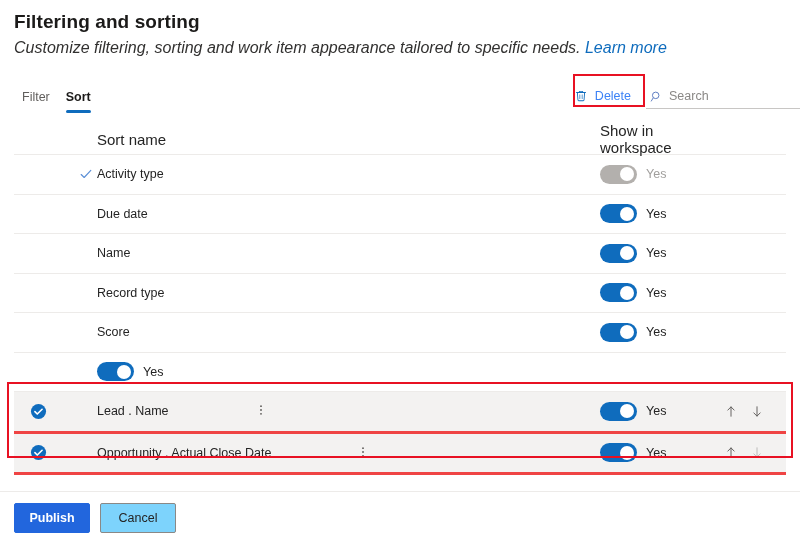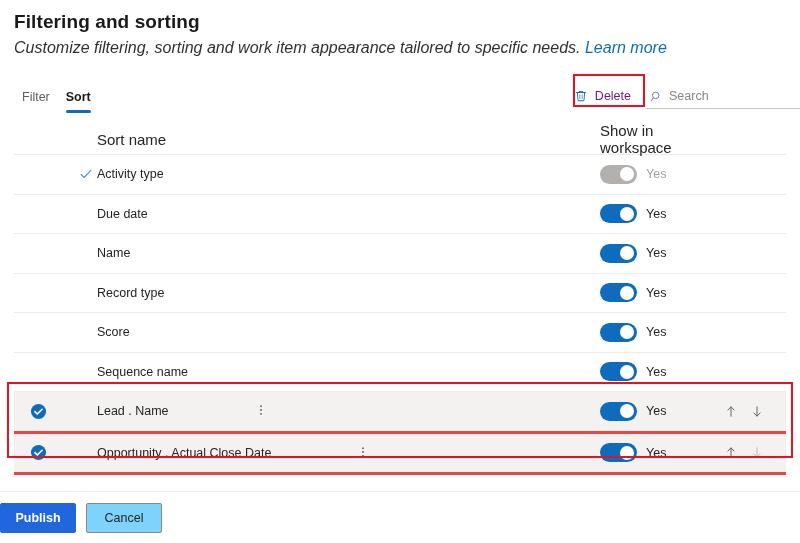--- a/index.html
+++ b/index.html
@@ -83,21 +83,21 @@
     top: 0;
     height: 44px;
     display: flex;
     align-items: center;
   }
   .delete-btn {
     display: flex;
     align-items: center;
     gap: 7px;
     font-size: 12.5px;
-    color: #701a75;
+    color: #3b82f6;
     padding: 6px 9px;
     cursor: pointer;
     background: transparent;
     border: none;
     font-family: inherit;
     line-height: 16px;
   }
   .trash-icon {
     width: 14px;
     height: 14px;
@@ -297,21 +297,21 @@
   
   .footer {
     position: absolute;
     left: 0;
     right: 0;
     bottom: 0;
     height: 51px;
     border-top: 1px solid #edebe9;
     display: flex;
     align-items: center;
-    padding-left: 0;
+    padding-left: 14px;
     gap: 10px;
     background: #ffffff;
   }
   .btn {
     font-family: inherit;
     font-size: 12.5px;
     height: 30px;
     min-width: 76px;
     border-radius: 2px;
     cursor: pointer;
@@ -448,23 +448,20 @@
         <div class="col-toggle">
           <div class="toggle">
             <span class="knob"></span>
           </div>
           <span class="toggle-text">Yes</span>
         </div>
         <div class="col-arrows"></div>
       </div>
       <div class="row">
         <div class="check-slot"></div>
-        <div class="name-wrap">
-          <span class="row-label">Sequence name</span>
-        </div>
         <div class="col-toggle">
           <div class="toggle">
             <span class="knob"></span>
           </div>
           <span class="toggle-text">Yes</span>
         </div>
         <div class="col-arrows"></div>
       </div>
       <div class="row selected">
         <div class="check-slot">

